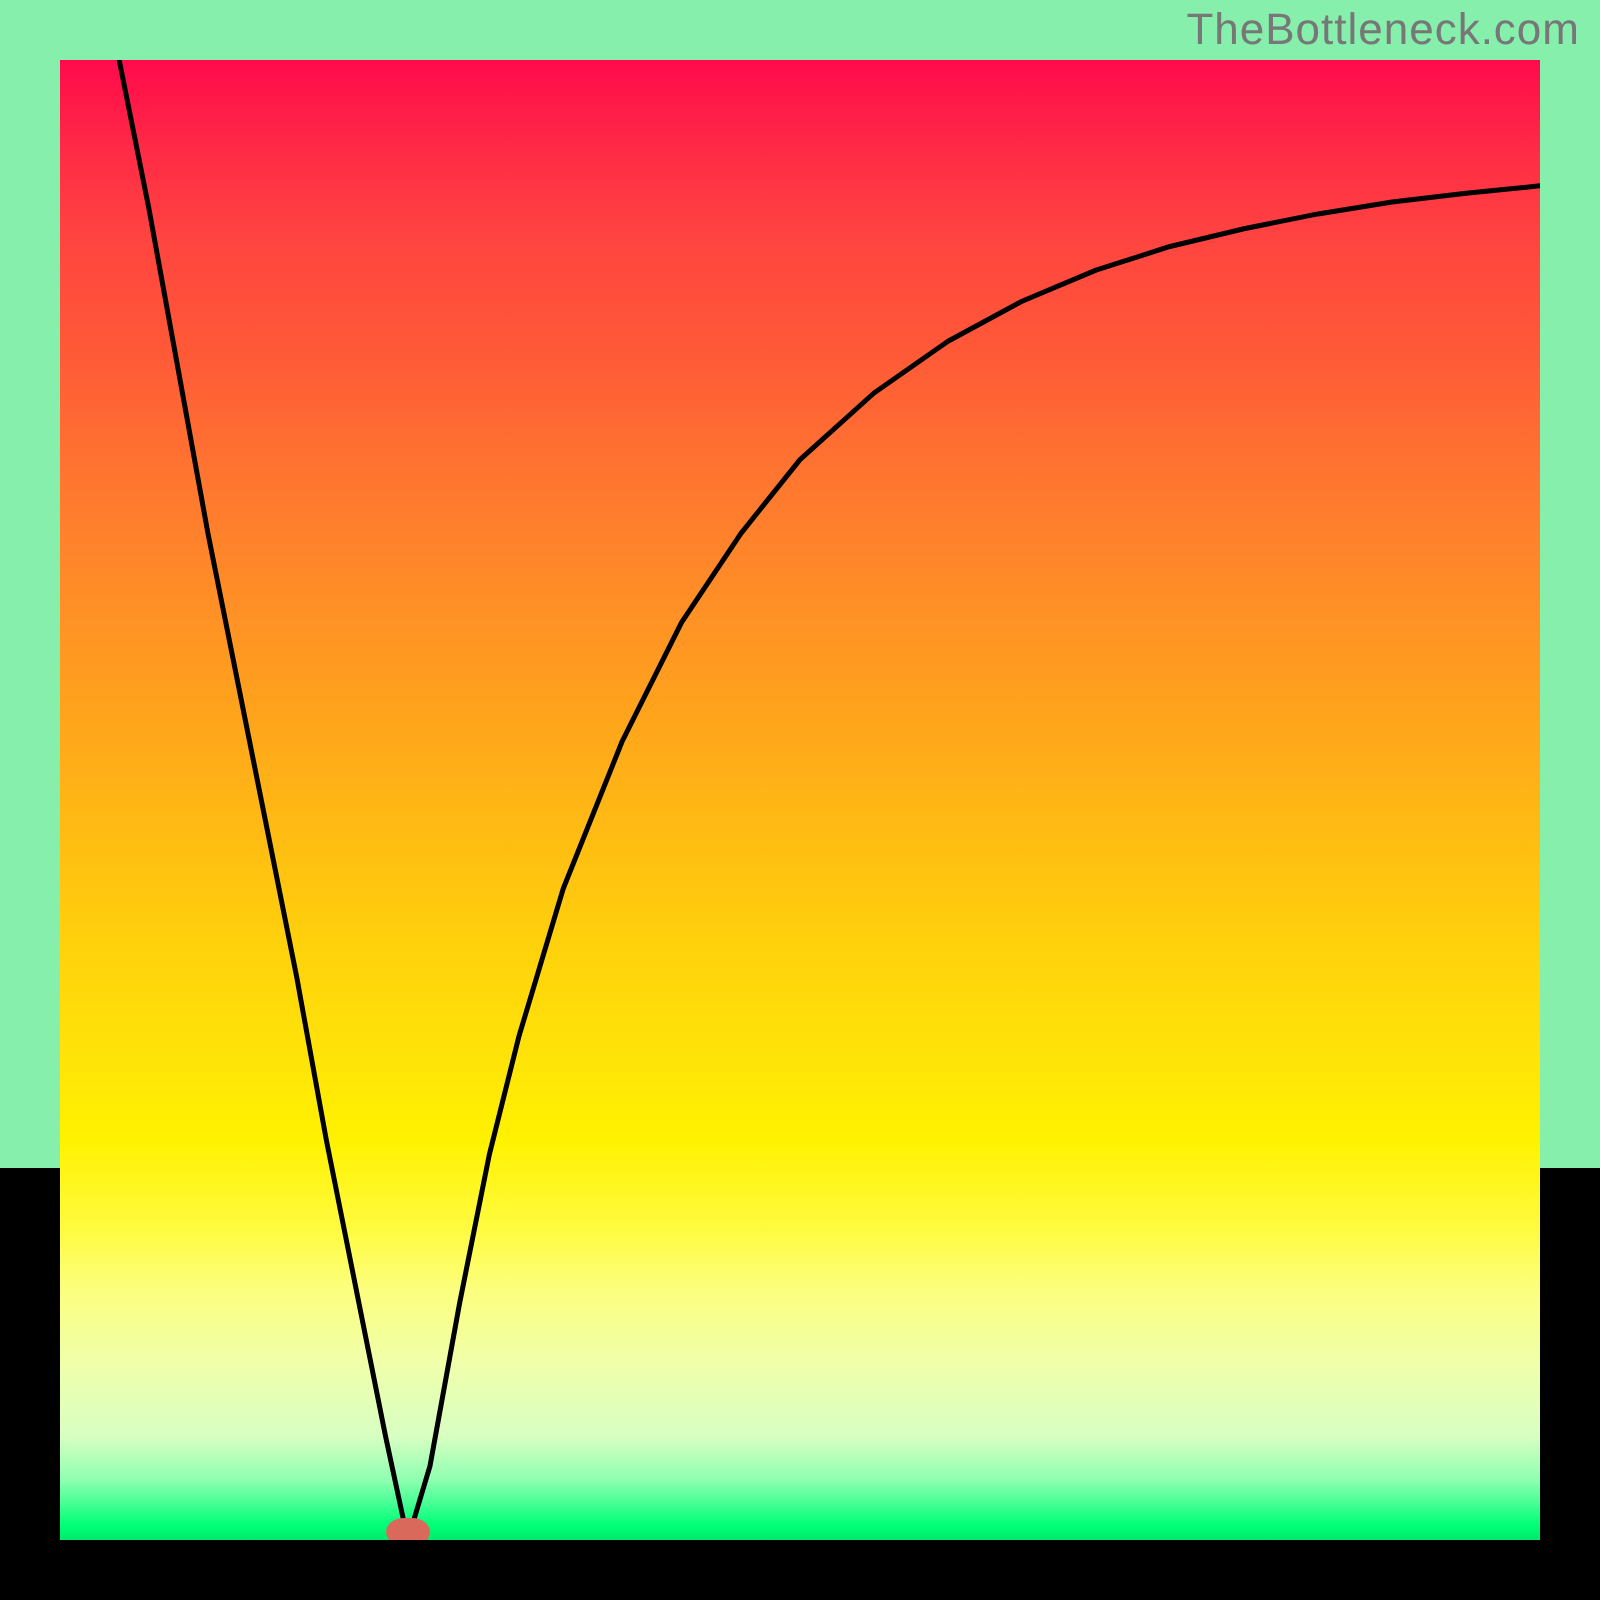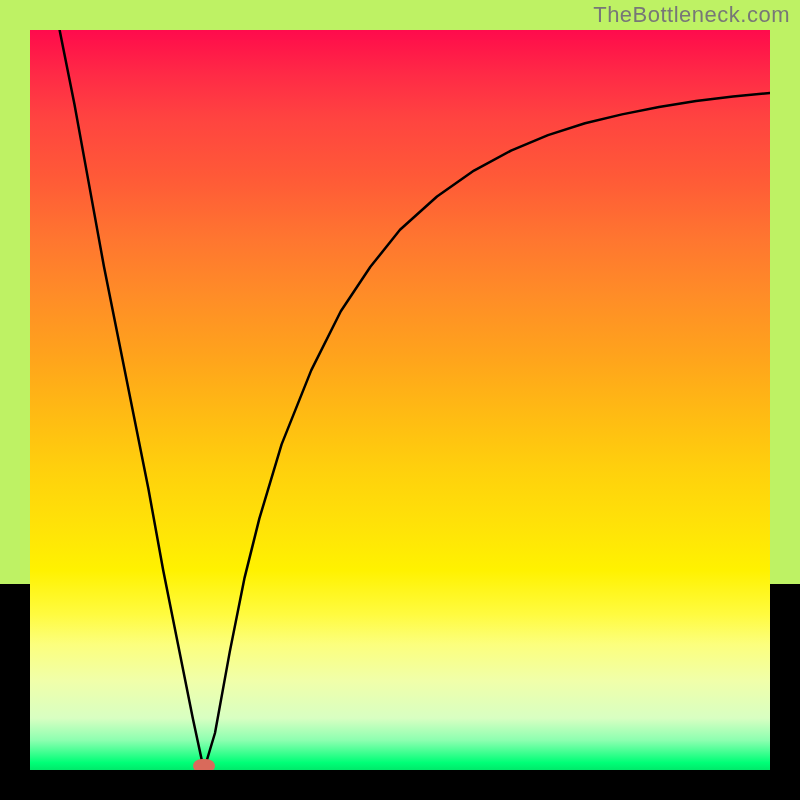--- a/index.html
+++ b/index.html
@@ -7,21 +7,21 @@
     padding: 0;
     width: 800px;
     height: 800px;
     background: #000;
     overflow: hidden;
     font-family: Arial, Helvetica, sans-serif;
   }
   .outer {
     width: 800px;
     height: 584px;
-    background: #bef264;
+    background: #86efac;
     position: relative;
   }
   .watermark {
     position: absolute;
     top: 2px;
     right: 10px;
     color: #777;
     font-size: 22px;
     letter-spacing: 0.5px;
     z-index: 10;

